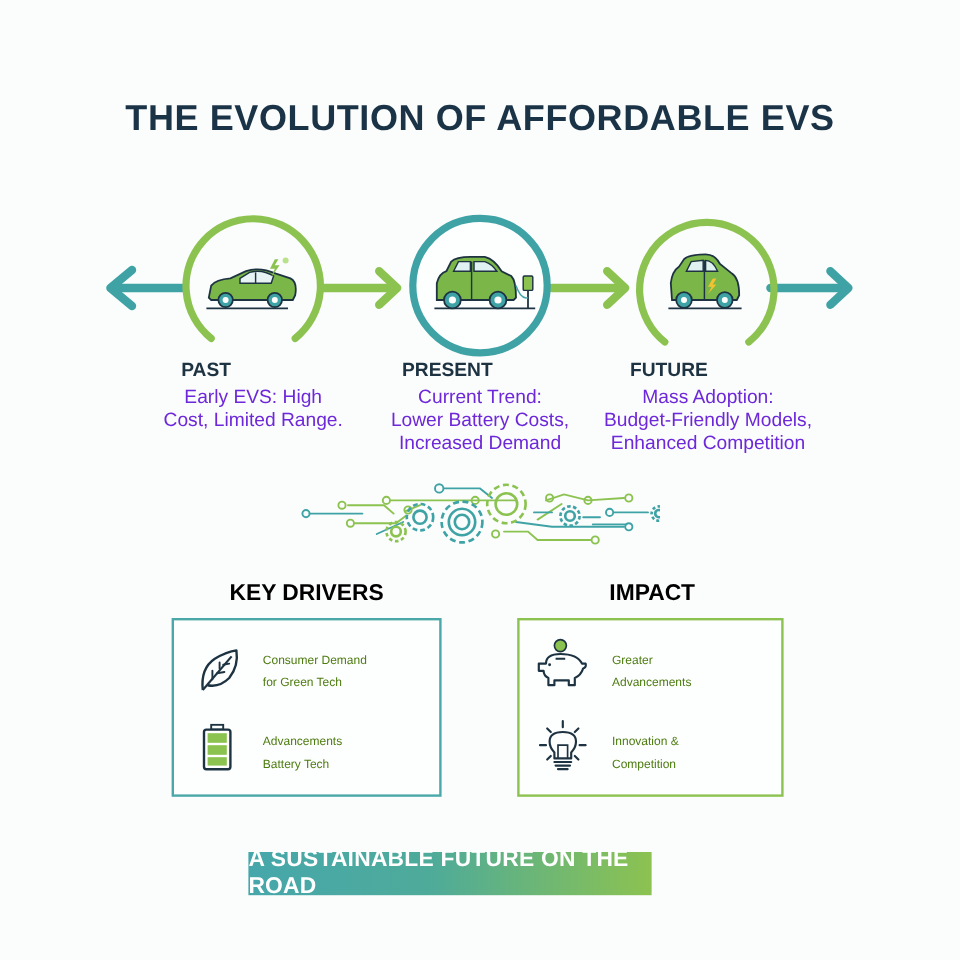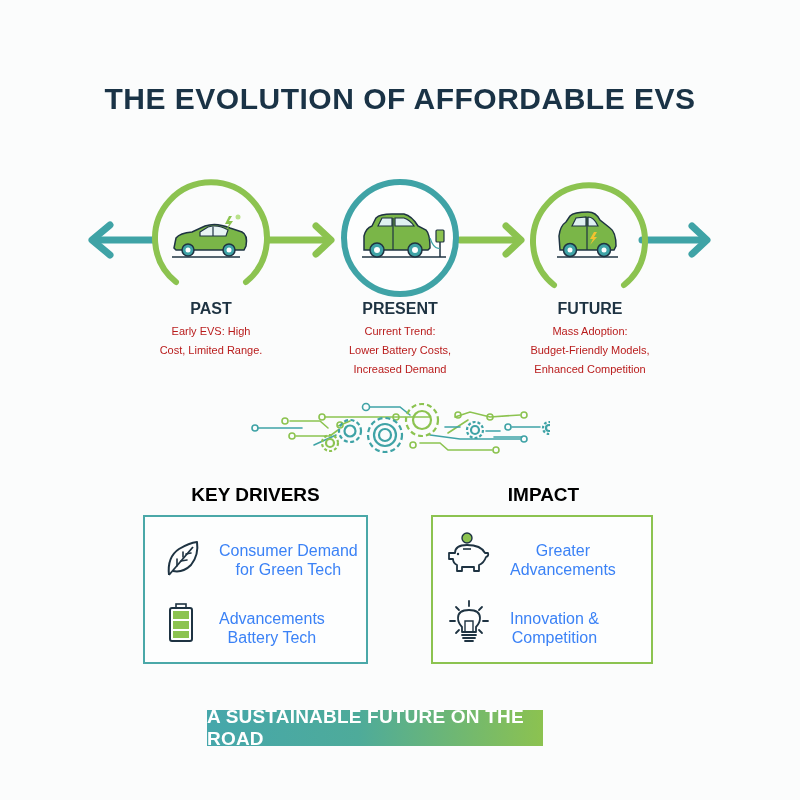--- a/index.html
+++ b/index.html
@@ -10,33 +10,33 @@
       color: #1e3342;
     }
     .abs { position: absolute; }
     .title {
       left: 0; width: 800px; top: 82px; text-align: center;
       font-size: 30px; font-weight: bold; letter-spacing: 0.5px;
       color: #1a3346;
     }
     .timeline-svg { left: 0; top: 0; }
     .stage-label {
-      font-weight: bold; font-size: 16px; text-align: center; color: #1e3342;
+      font-weight: bold; font-size: 16px; color: #1e3342;
     }
     .stage-desc {
-      font-size: 11px; line-height: 19px; text-align: center; color: #b91c1c;
+      font-size: 16px; line-height: 19px; text-align: center; color: #6d28d9;
     }
     .section-title {
       font-weight: bold; font-size: 19px; text-align: center; color: #000000;
     }
     .box {
       border: 2px solid #4aa8a8; background: #fdfefe; box-sizing: border-box;
     }
     .box.green { border-color: #8cc350; }
-    .item-text { font-size: 16px; line-height: 19px; color: #3b82f6; text-align: center; }
+    .item-text { font-size: 10px; line-height: 19px; color: #4d7c0f; }
     .banner {
       left: 207px; top: 710px; width: 336px; height: 36px;
       background: linear-gradient(90deg, #46a7ab 0%, #4eab9a 45%, #8cc250 100%);
       color: #fff; font-weight: bold; font-size: 19px;
       display: flex; align-items: center; justify-content: center;
       letter-spacing: 0.2px;
     }
   </style>
 </head>
 <body>

